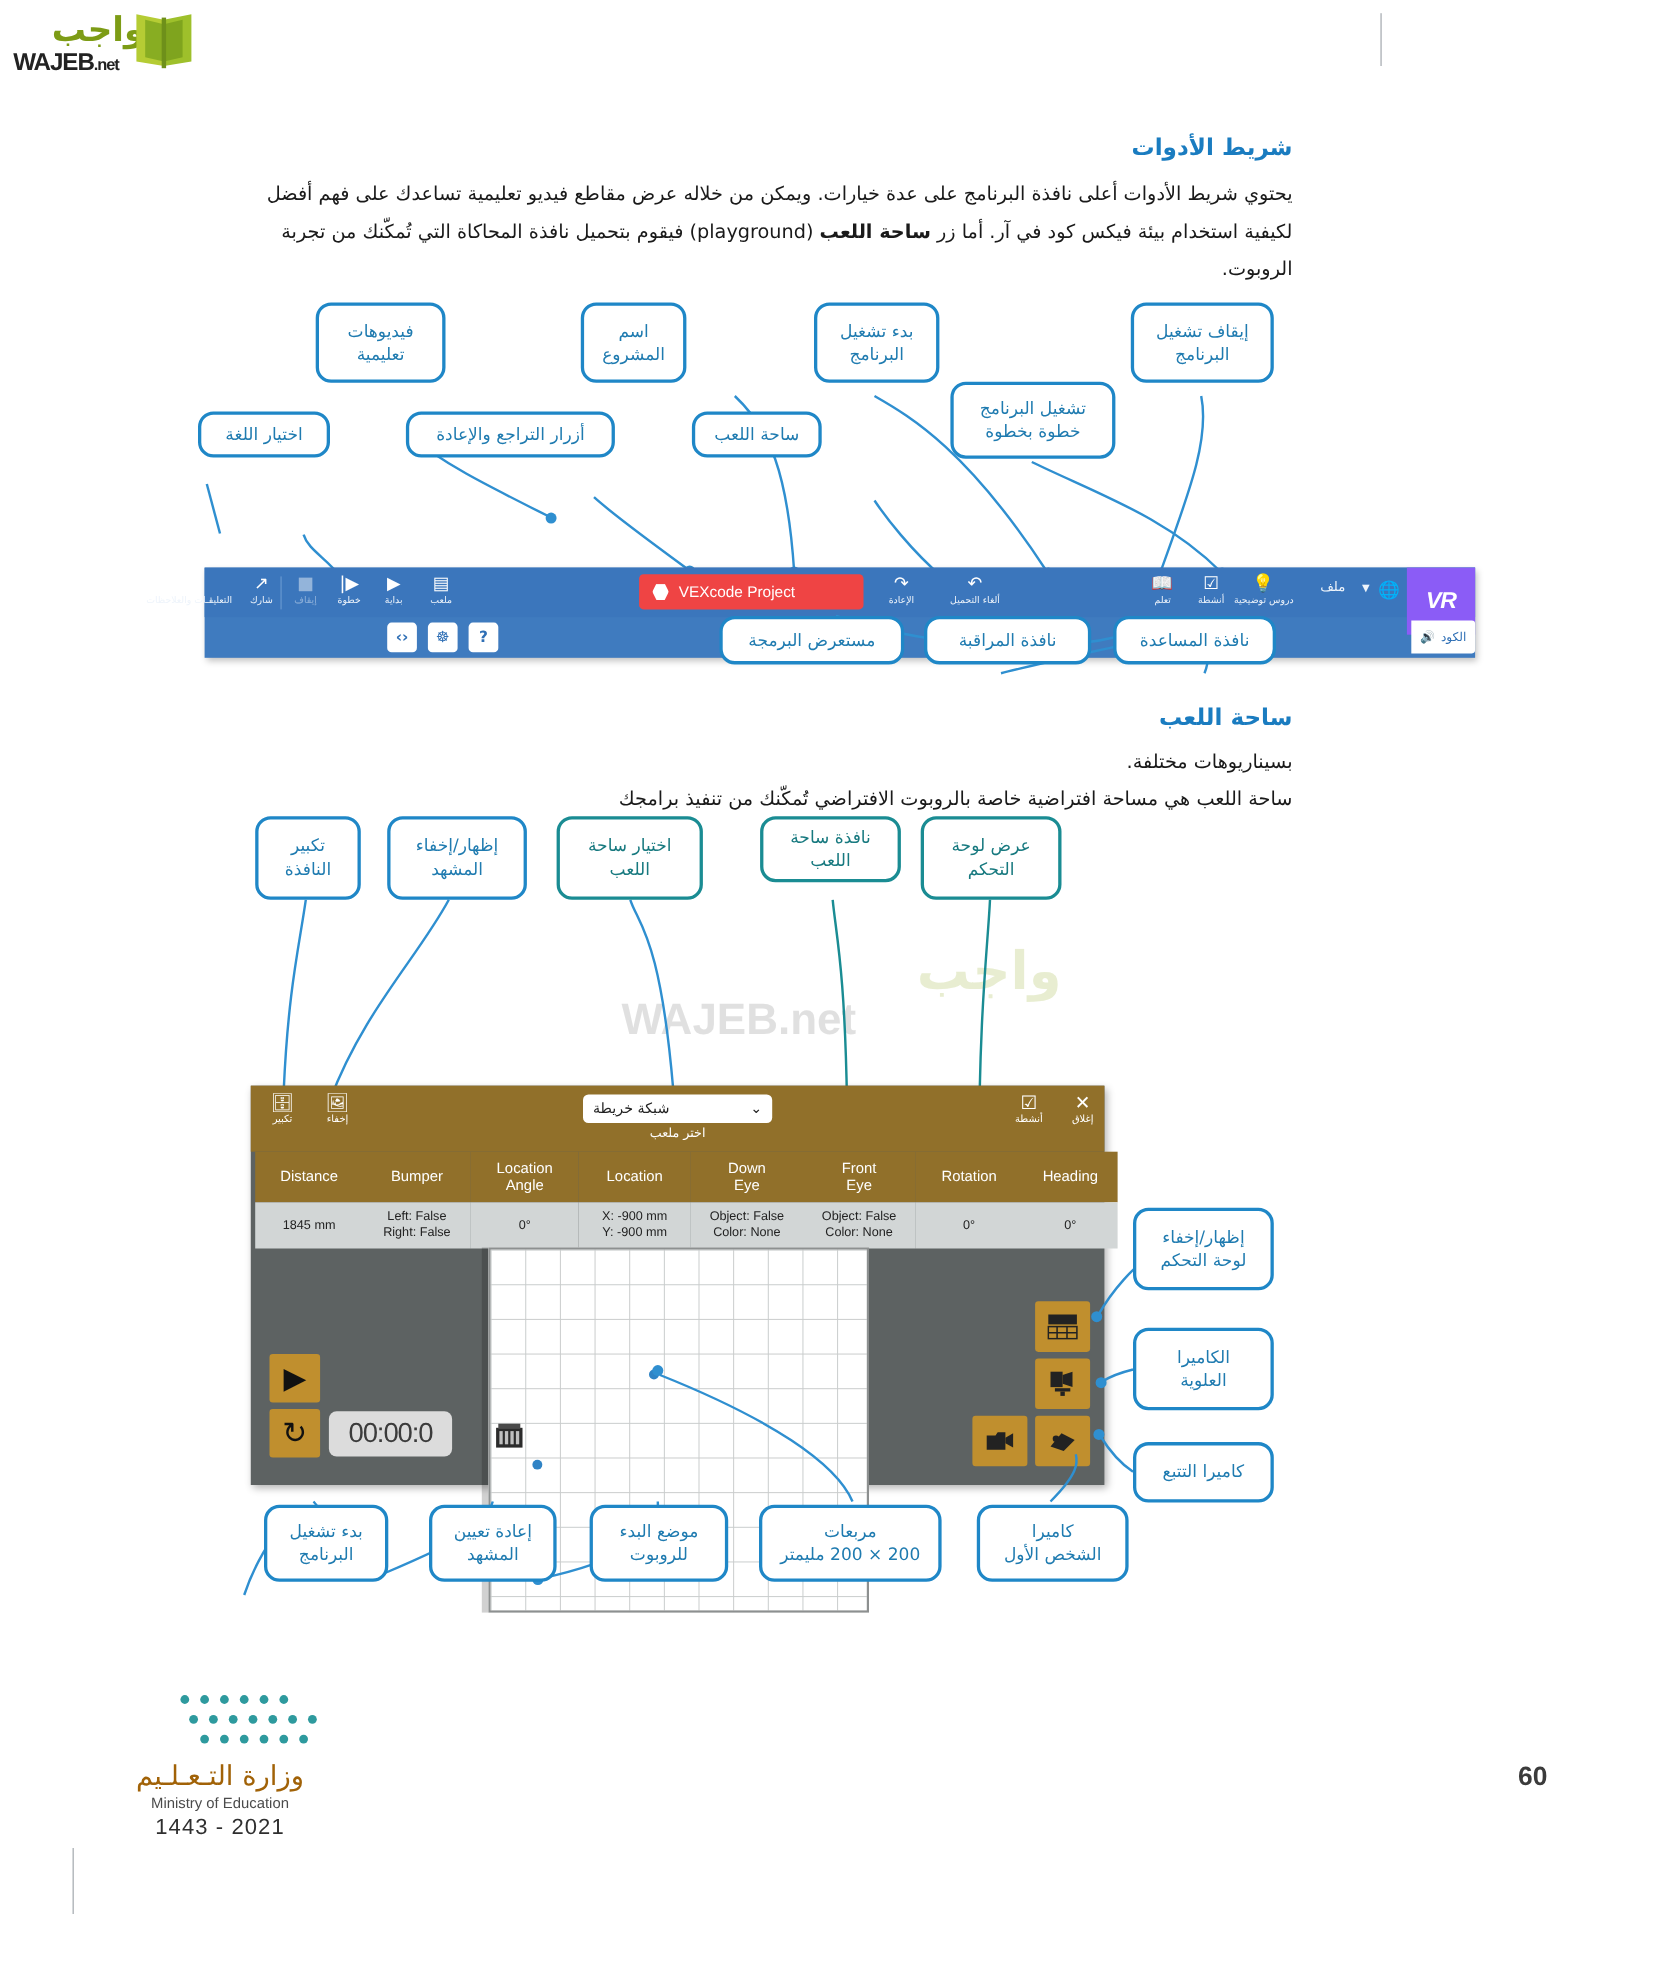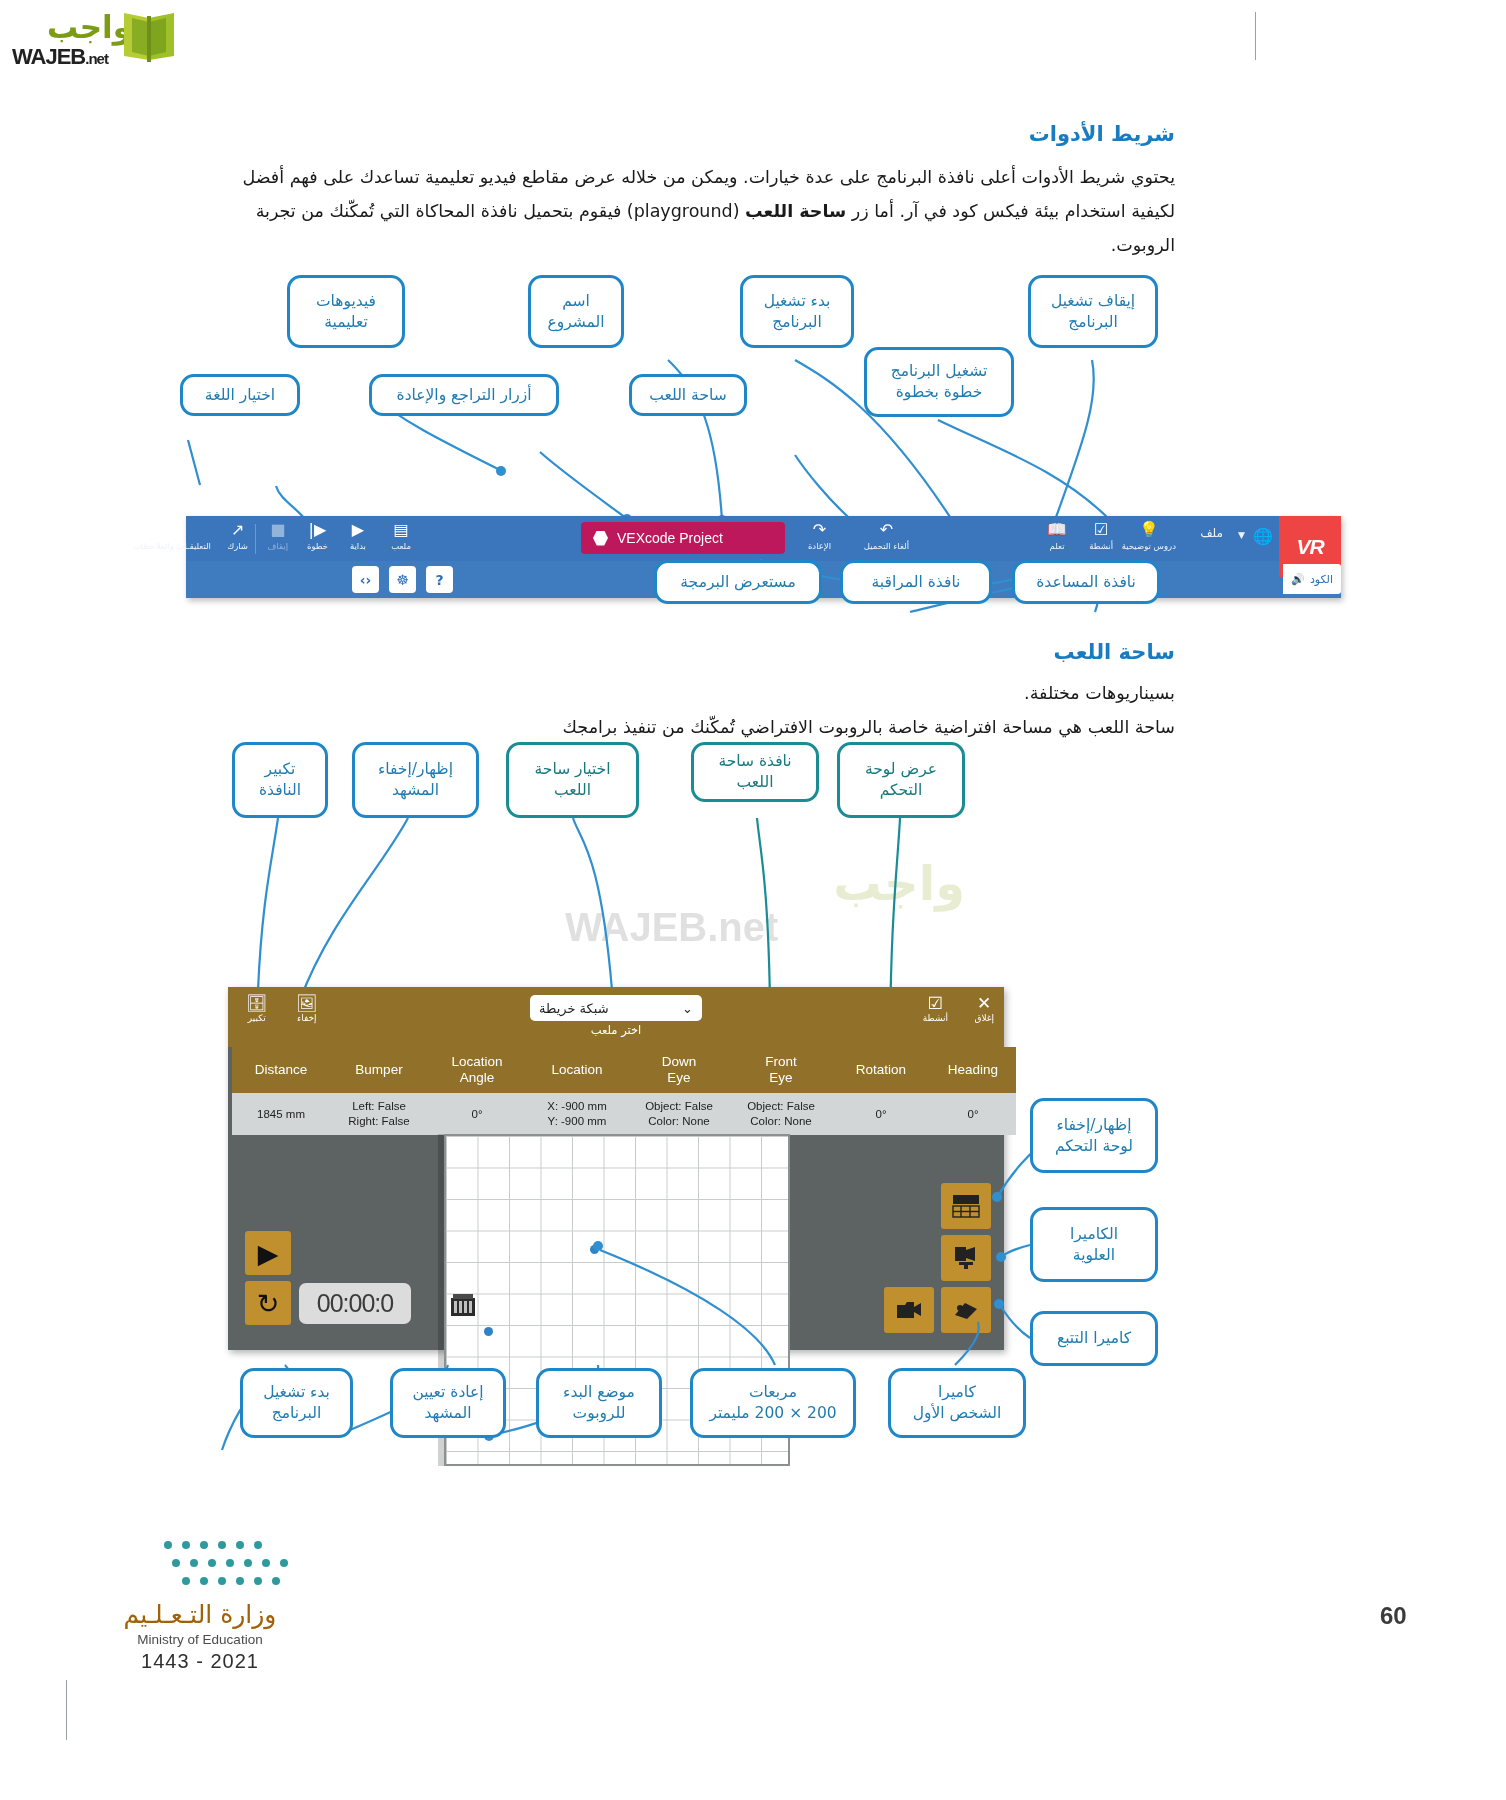--- a/index.html
+++ b/index.html
@@ -51,28 +51,28 @@
   }
   .callout.teal{border-color:#1a8c93;color:#17797f;}
   svg.leader{position:absolute;overflow:visible;pointer-events:none;}
 
   
   #toolbar{left:186px;top:516px;width:1155px;height:82px;
            background:#3f7bbf;box-shadow:2px 3px 6px rgba(0,0,0,.25);}
   #toolbar .row1{position:absolute;left:0;top:0;height:45px;width:100%;
                  background:#3b76bc;}
   #toolbar .vrlogo{position:absolute;right:0px;top:0;width:62px;height:61px;
-      background:#ef4444;color:#fff;font-style:italic;font-weight:bold;
+      background:#8b5cf6;color:#fff;font-style:italic;font-weight:bold;
       font-size:21px;display:flex;align-items:center;justify-content:center;
       font-family:"Liberation Sans",sans-serif;letter-spacing:-1px;}
   .tb-item{position:absolute;top:3px;color:#eef4fb;text-align:center;
            font-size:8.5px;direction:rtl;}
   .tb-item .ico{display:block;height:22px;line-height:22px;font-size:16px;color:#fff;}
   .tb-item .lbl{display:block;font-size:8.5px;line-height:11px;white-space:nowrap;}
-  #toolbar .projname{position:absolute;top:6px;height:32px;background:#be185d;
+  #toolbar .projname{position:absolute;top:6px;height:32px;background:#ef4444;
       border-radius:4px;display:flex;align-items:center;gap:9px;padding:0 12px;
       color:#fff;font-size:14px;direction:ltr;font-family:"Liberation Sans",sans-serif;}
   #toolbar .projname .hexdot{width:15px;height:15px;background:#fff;
       clip-path:polygon(25% 0,75% 0,100% 50%,75% 100%,25% 100%,0 50%);}
   #toolbar .divider{position:absolute;top:8px;width:1px;height:30px;background:#6b9ad2;}
   #toolbar .row2{position:absolute;left:0;top:45px;height:37px;width:100%;}
   #toolbar .codebadge{position:absolute;right:0px;top:3px;height:30px;
      background:#fff;border-radius:0 3px 3px 0;display:flex;align-items:center;
      gap:5px;padding:0 8px;color:#2f6fb5;font-size:11px;direction:rtl;}
   #toolbar .sqbtn{position:absolute;top:5px;width:27px;height:27px;background:#fff;

